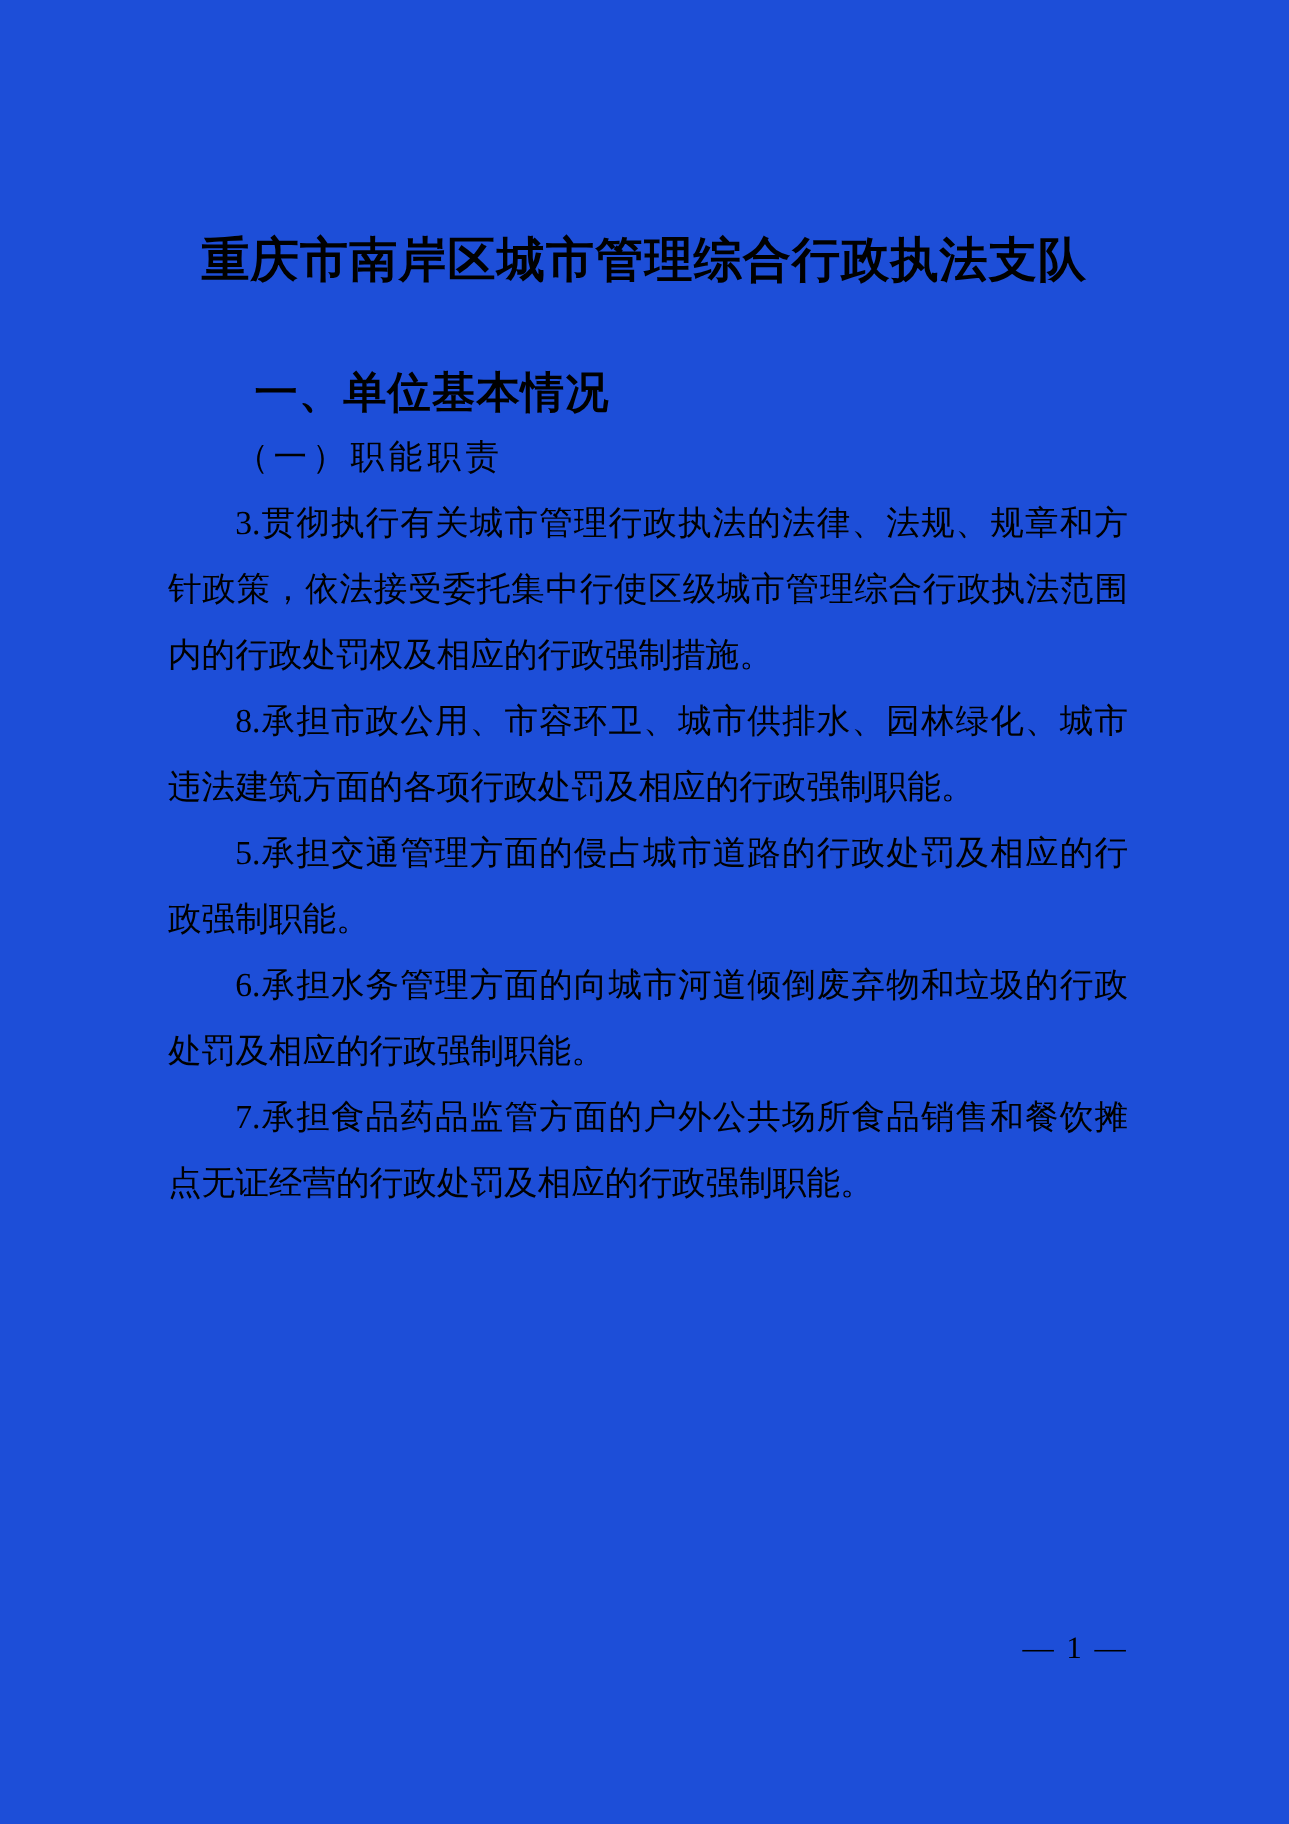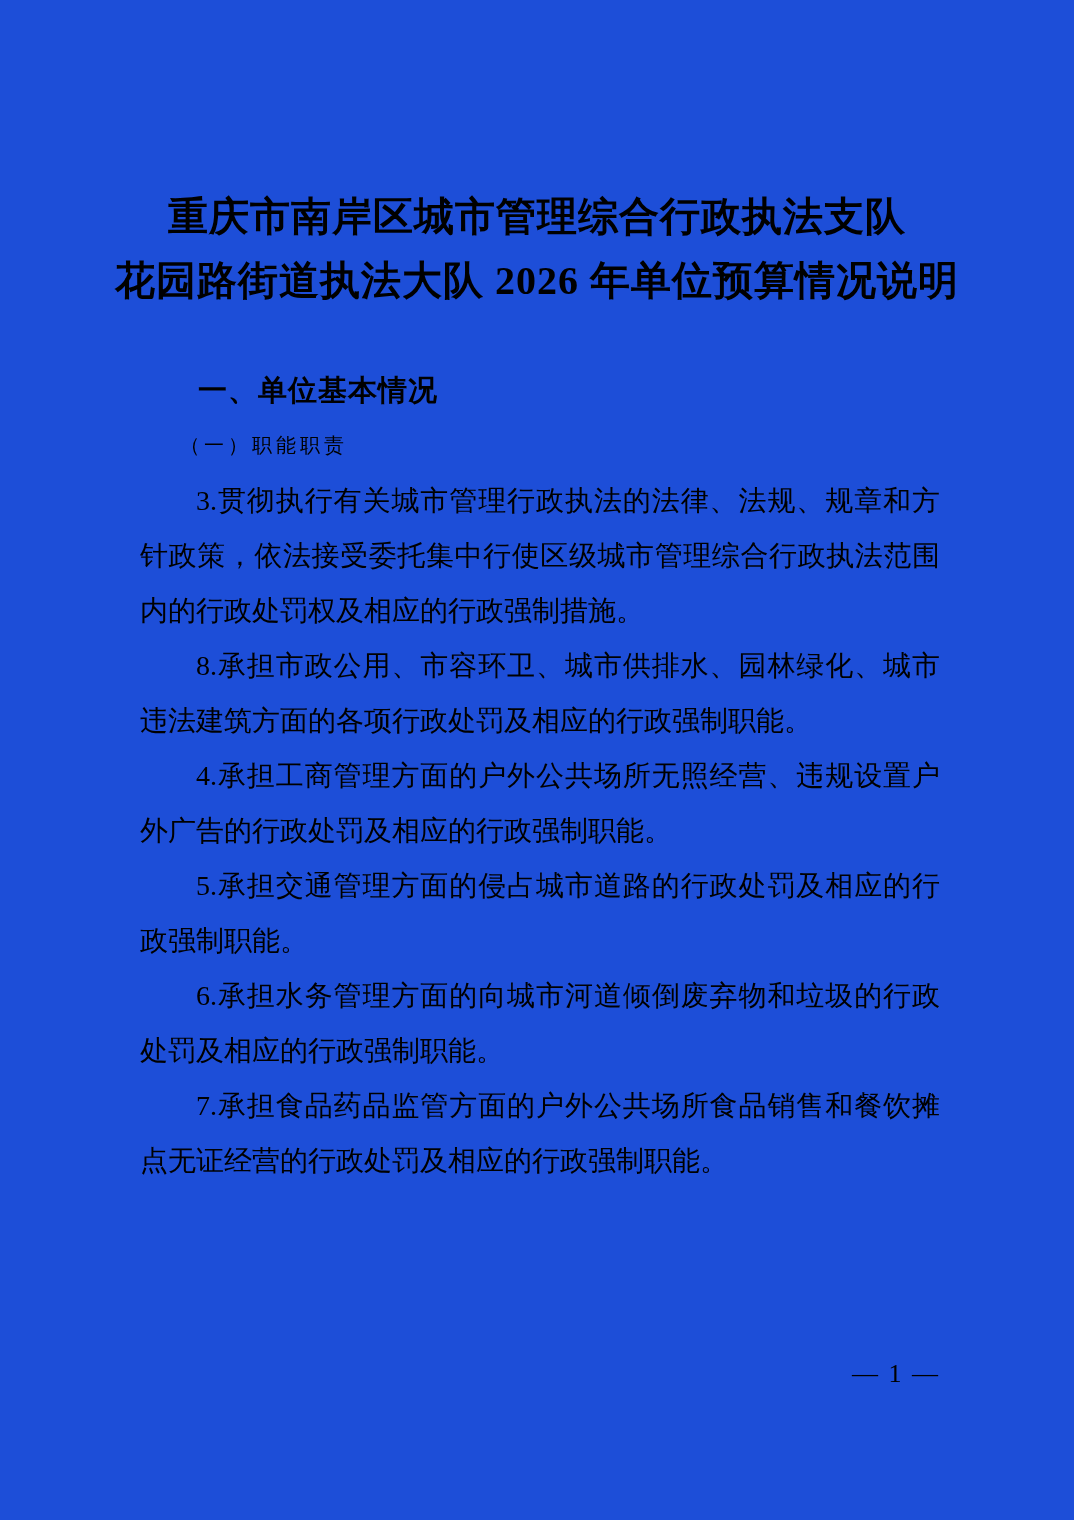--- a/index.html
+++ b/index.html
@@ -28,31 +28,31 @@
   .title-line { display: block; white-space: nowrap; }
 
   .doc-body {
     margin: 50px 134px 0 140px;   
     font-size: 28px;
     line-height: 55px;
   }
 
   .section-heading {
     margin: 0;
-    font-size: 29px;
+    font-size: 36px;
     line-height: 55px;
     font-weight: 700;
     font-family: "Liberation Sans", sans-serif;
     text-indent: 2em;
     letter-spacing: 1px;
   }
 
   .subsection-heading {
     margin: 0;
-    font-size: 20px;
+    font-size: 28px;
     line-height: 55px;
     font-weight: 400;
     font-family: "Liberation Serif", serif;
     text-indent: 2em;
     letter-spacing: 4px;
   }
 
   .para {
     margin: 0;
     text-indent: 2em;
@@ -74,35 +74,33 @@
     white-space: nowrap;
   }
 </style>
 </head>
 <body>
 
 <div class="page">
 
   <h1 class="doc-title">
     <span class="title-line">重庆市南岸区城市管理综合行政执法支队</span>
-    <span class="title-line">花园路街道执法大队 2026 年单位预算情况说明</span>
   </h1>
 
   <div class="doc-body">
 
     <h2 class="section-heading">一、单位基本情况</h2>
 
     <h3 class="subsection-heading">（一）职能职责</h3>
 
     <p class="para">3.贯彻执行有关城市管理行政执法的法律、法规、规章和方针政策，依法接受委托集中行使区级城市管理综合行政执法范围内的行政处罚权及相应的行政强制措施。</p>
 
     <p class="para">8.承担市政公用、市容环卫、城市供排水、园林绿化、城市违法建筑方面的各项行政处罚及相应的行政强制职能。</p>
 
 
-    <p class="para">4.承担工商管理方面的户外公共场所无照经营、违规设置户外广告的行政处罚及相应的行政强制职能。</p>
 
     <p class="para">5.承担交通管理方面的侵占城市道路的行政处罚及相应的行政强制职能。</p>
 
     <p class="para">6.承担水务管理方面的向城市河道倾倒废弃物和垃圾的行政处罚及相应的行政强制职能。</p>
 
     <p class="para">7.承担食品药品监管方面的户外公共场所食品销售和餐饮摊点无证经营的行政处罚及相应的行政强制职能。</p>
 
   </div>
 
   <div class="page-number">— 1 —</div>

